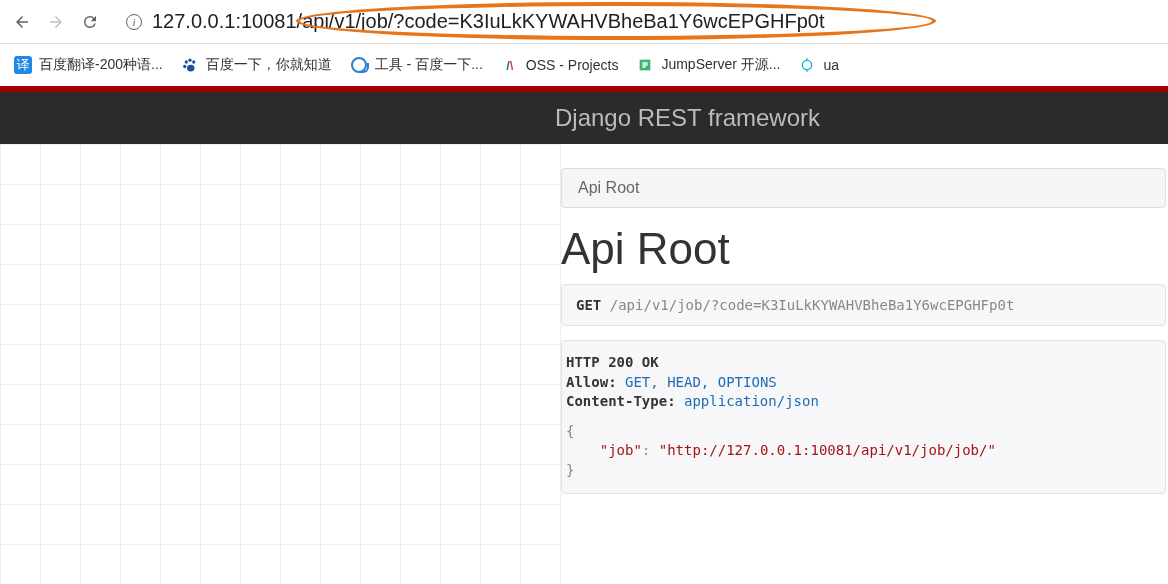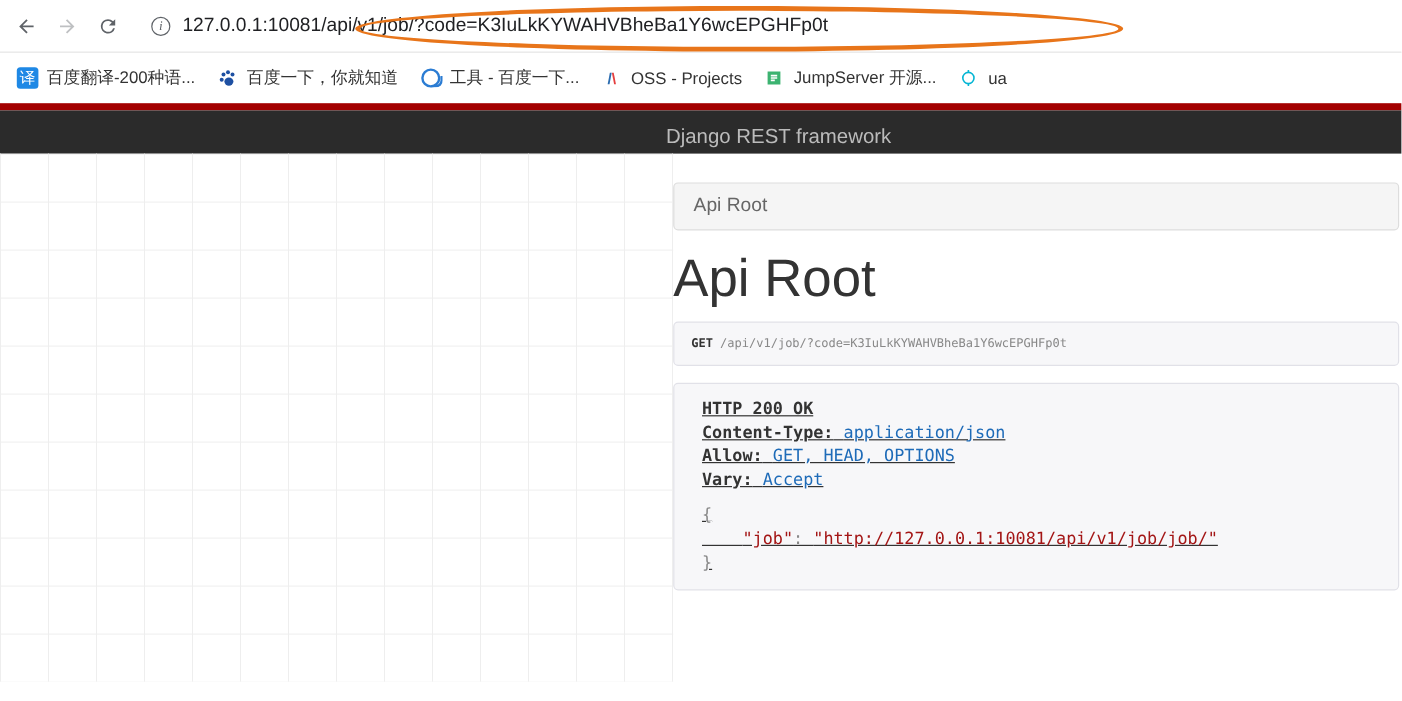--- a/index.html
+++ b/index.html
@@ -4,55 +4,55 @@
   <style>
     * { margin: 0; padding: 0; box-sizing: border-box; }
     body { font-family: -apple-system, BlinkMacSystemFont, "Segoe UI", Arial, sans-serif; background: #fff; width: 1168px; height: 584px; overflow: hidden; }
 
     
     .chrome-bar { display: flex; align-items: center; padding: 6px 10px; gap: 10px; background: #fff; border-bottom: 1px solid #e0e0e0; height: 44px; }
     .nav-btn { width: 24px; height: 24px; display: flex; align-items: center; justify-content: center; cursor: pointer; color: #5f6368; border-radius: 50%; }
     .nav-btn svg { width: 18px; height: 18px; fill: currentColor; }
     .url-bar { flex: 1; display: flex; align-items: center; gap: 10px; padding-left: 14px; position: relative; }
     .url-info-icon { width: 16px; height: 16px; border: 1.5px solid #5f6368; border-radius: 50%; display: flex; align-items: center; justify-content: center; font-size: 11px; font-family: serif; color: #5f6368; font-style: italic; }
-    .url-text { font-size: 16px; color: #202124; white-space: nowrap; }
+    .url-text { font-size: 20px; color: #202124; white-space: nowrap; }
     .url-highlight { position: absolute; left: 184px; top: -8px; width: 640px; height: 38px; border: 4px solid #e8751a; border-radius: 50%; pointer-events: none; }
 
     
     .bookmarks-bar { display: flex; align-items: center; gap: 18px; padding: 8px 14px; background: #fff; height: 42px; }
     .bookmark { display: flex; align-items: center; gap: 7px; font-size: 14px; color: #333; cursor: pointer; white-space: nowrap; }
     .bookmark .bm-icon { width: 18px; height: 18px; display: flex; align-items: center; justify-content: center; font-size: 13px; border-radius: 3px; }
     .bm-blue { background: #1e88e5; color: #fff; }
     .bm-paw { color: #1e88e5; font-size: 16px; }
     .bm-gitlab { color: #e24329; font-size: 16px; }
     .bm-wework { width: 16px; height: 16px; border: 2px solid #2b7cd3; border-radius: 50%; position: relative; }
     .bm-wework::after { content: ''; position: absolute; width: 8px; height: 8px; border: 2px solid #2b7cd3; border-left: 0; border-top: 0; border-radius: 0 0 6px 0; right: -4px; bottom: -2px; }
     .bm-mg { font-weight: bold; font-size: 14px; }
     .bm-mg .mg-a { color: #2b6cb0; }
     .bm-mg .mg-b { color: #e53e3e; }
     .bm-js { font-size: 15px; }
     .bm-uat { color: #06b6d4; font-size: 16px; }
 
     
     .top-strip { height: 6px; background: #a30000; }
-    .drf-header { background: #2b2b2b; color: #bbb; font-size: 17px; text-align: left; padding: 12px 0 12px 555px; height: 36px; }
+    .drf-header { background: #2b2b2b; color: #bbb; font-size: 24px; text-align: left; padding: 12px 0 12px 555px; height: 52px; }
 
     .page-body { display: flex; }
     .page-left { flex: 0 0 561px; background-image: linear-gradient(#eee 1px, transparent 1px), linear-gradient(90deg, #eee 1px, transparent 1px); background-size: 40px 40px; height: 440px; }
     .page-right { flex: 1; padding: 24px 0 0 0; }
 
     .breadcrumb { background: #f5f5f5; border: 1px solid #ddd; border-radius: 4px; padding: 10px 16px; font-size: 16px; color: #666; margin-bottom: 16px; margin-right: 2px; }
     .page-h1 { font-size: 44px; font-weight: 400; color: #333; margin-bottom: 10px; }
     .page-desc { font-size: 16px; color: #333; margin-bottom: 18px; }
 
-    .req-box { background: #f7f7f9; border: 1px solid #e1e1e8; border-radius: 4px; padding: 12px 14px; font-family: Consolas, Monaco, monospace; font-size: 10px; margin-bottom: 14px; margin-right: 2px; }
+    .req-box { background: #f7f7f9; border: 1px solid #e1e1e8; border-radius: 4px; padding: 12px 14px; font-family: Consolas, Monaco, monospace; font-size: 14px; margin-bottom: 14px; margin-right: 2px; }
     .req-method { font-weight: bold; color: #333; }
     .req-path { color: #888; }
 
-    .resp-box { background: #f7f7f9; border: 1px solid #e1e1e8; border-radius: 4px; padding: 12px 23px; font-family: Consolas, Monaco, monospace; font-size: 14px; color: #333; margin-right: 2px; line-height: 1.4; text-decoration: underline; }
+    .resp-box { background: #f7f7f9; border: 1px solid #e1e1e8; border-radius: 4px; padding: 12px 4px; font-family: Consolas, Monaco, monospace; font-size: 14px; color: #333; margin-right: 2px; line-height: 1.4; }
     .hdr-strong { font-weight: bold; }
     .hdr-val-blue { color: #1e6bb8; }
     .json-key { color: #a31515; }
     .json-str { color: #a31515; }
     .json-brace { color: #888; }
   </style>
 </head>
 <body>
 
 <div class="chrome-bar">
@@ -140,30 +140,26 @@
     <h1 class="page-h1">Api Root</h1>
 
     <div class="req-box">
       <span class="req-method">GET</span>
       <span class="req-path">/api/v1/job/?code=K3IuLkKYWAHVBheBa1Y6wcEPGHFp0t</span>
     </div>
 
     <div class="resp-box">
       <div><span class="hdr-strong">HTTP 200 OK</span></div>
       <div>
-        <span class="hdr-strong">Content-Type:</span>
-        <span class="hdr-val-blue">application/json</span>
-      </div>
-      <div>
         <span class="hdr-strong">Allow:</span>
         <span class="hdr-val-blue">GET, HEAD, OPTIONS</span>
       </div>
       <div>
-        <span class="hdr-strong">Vary:</span>
-        <span class="hdr-val-blue">Accept</span>
+        <span class="hdr-strong">Content-Type:</span>
+        <span class="hdr-val-blue">application/json</span>
       </div>
       <div style="height:10px"></div>
       <div><span class="json-brace">{</span></div>
       <div>&nbsp;&nbsp;&nbsp;&nbsp;<span class="json-key">"job"</span><span class="json-brace">: </span><span class="json-str">"http://127.0.0.1:10081/api/v1/job/job/"</span></div>
       <div><span class="json-brace">}</span></div>
     </div>
 
   </div>
 </div>
 

